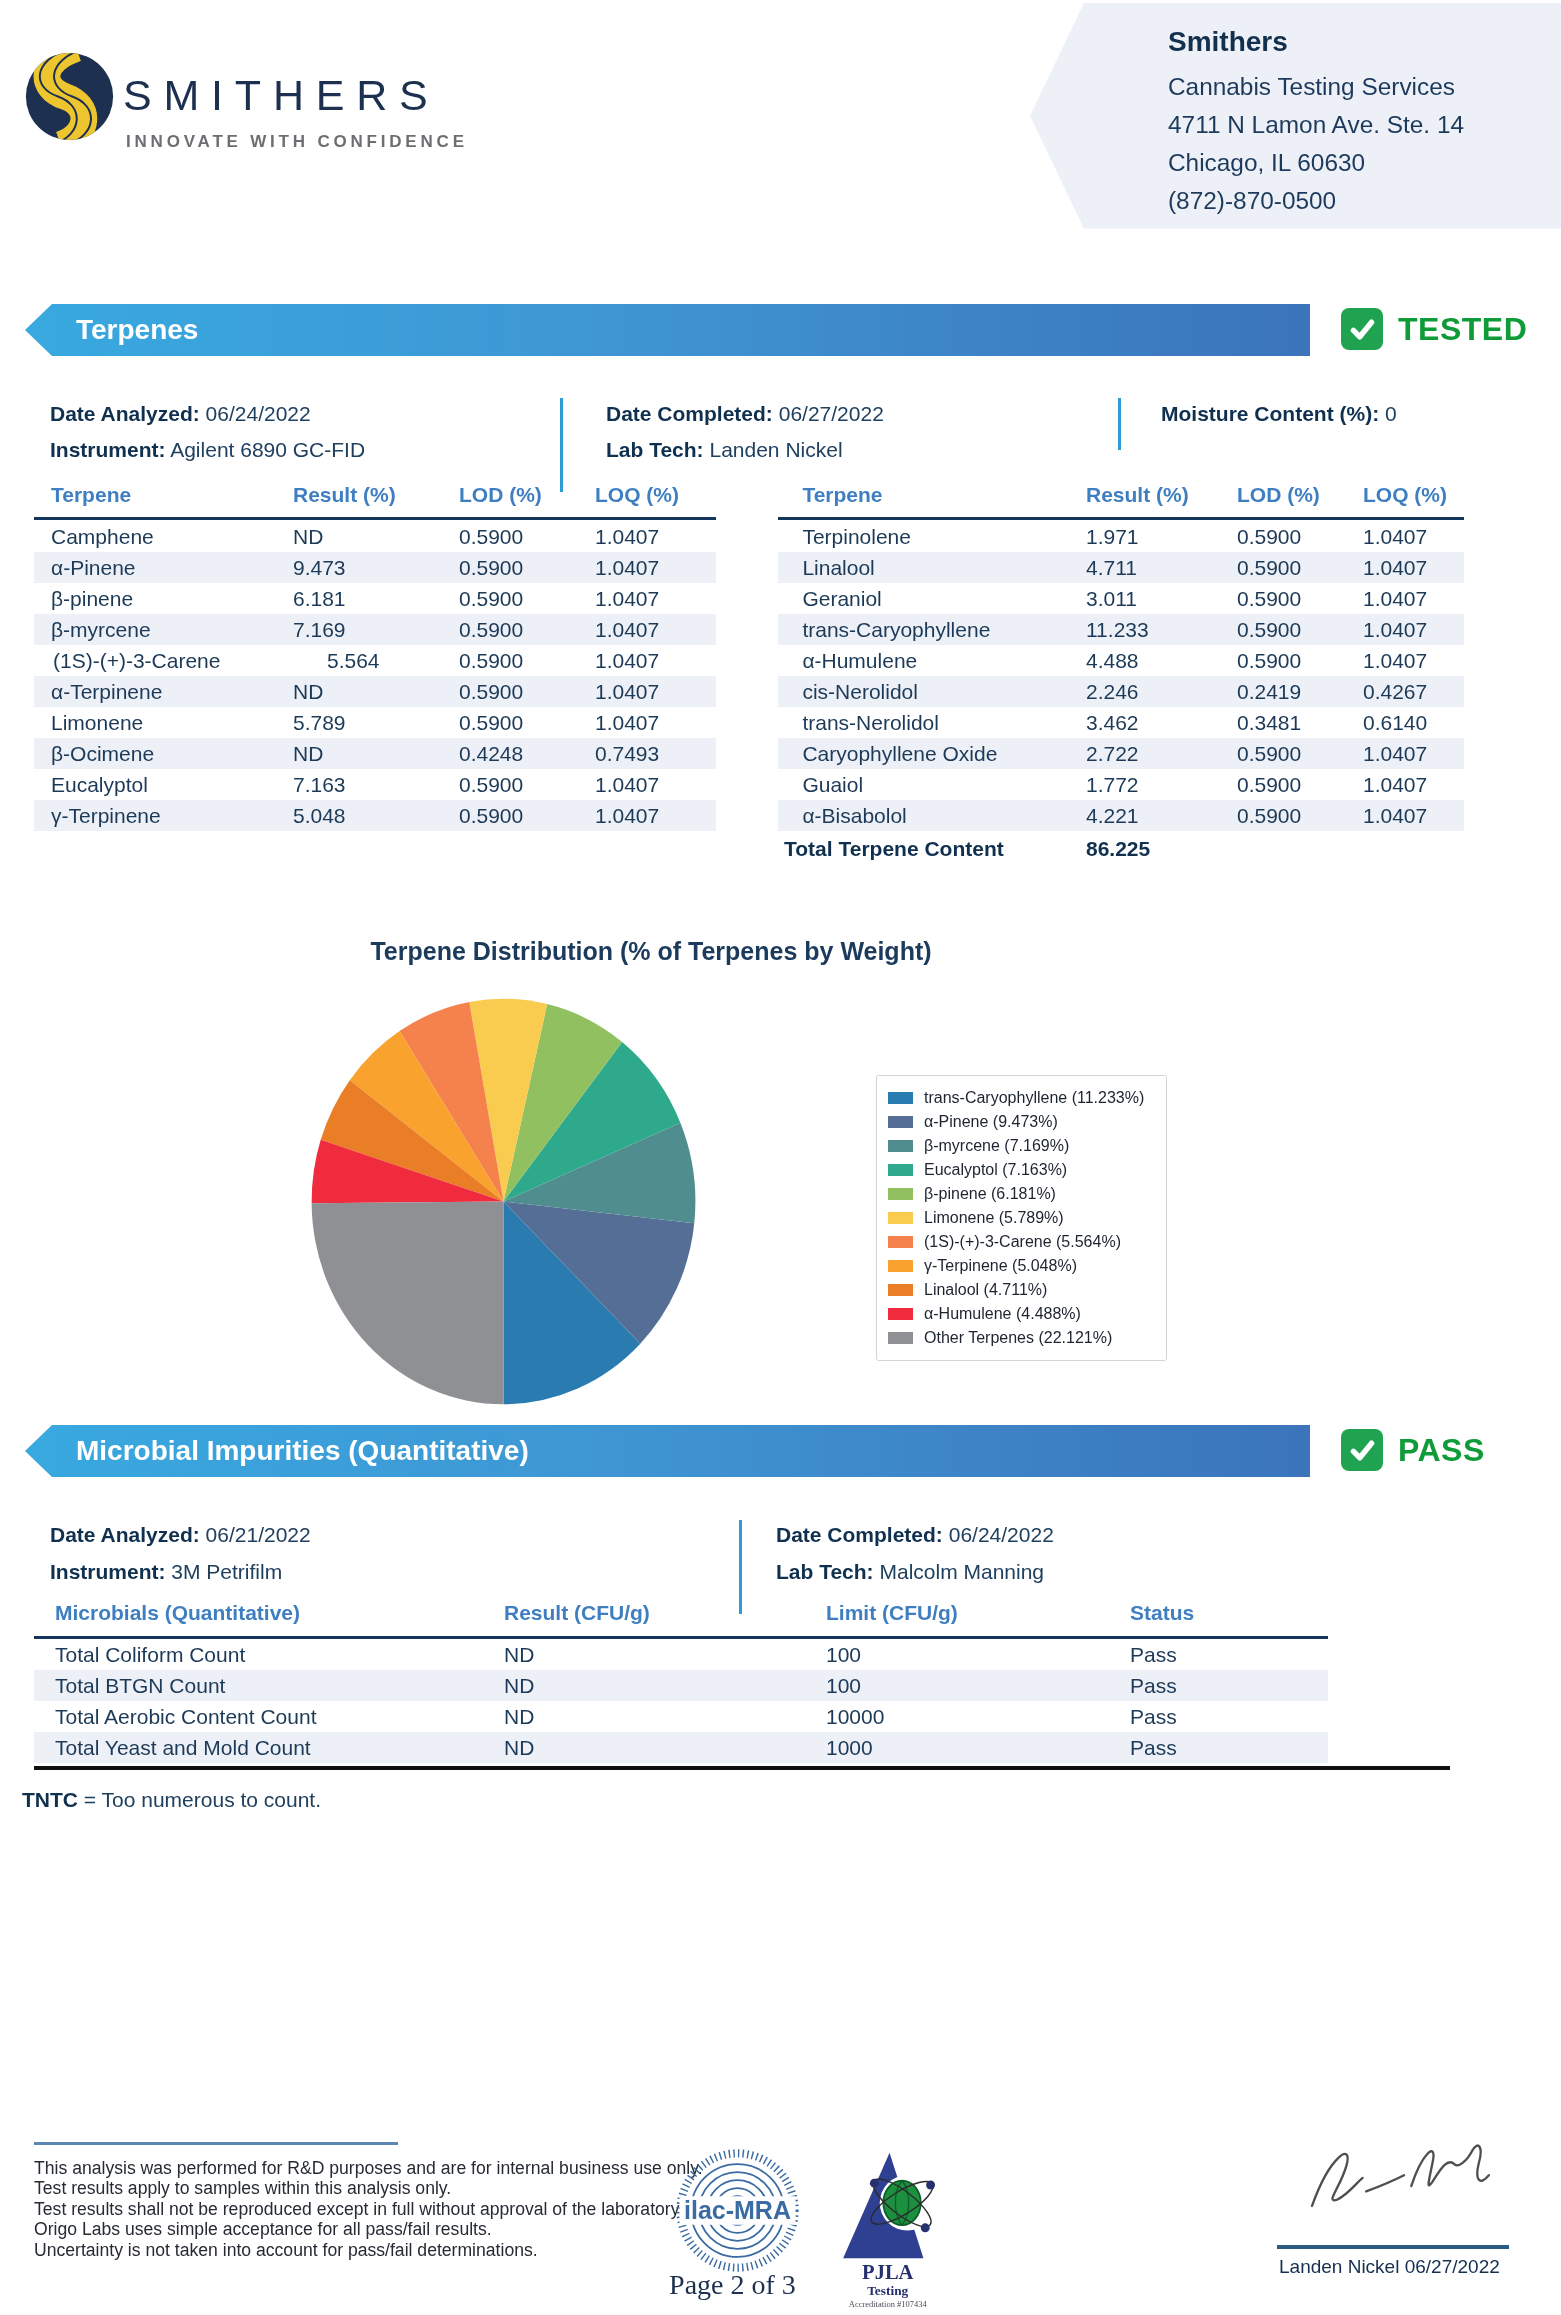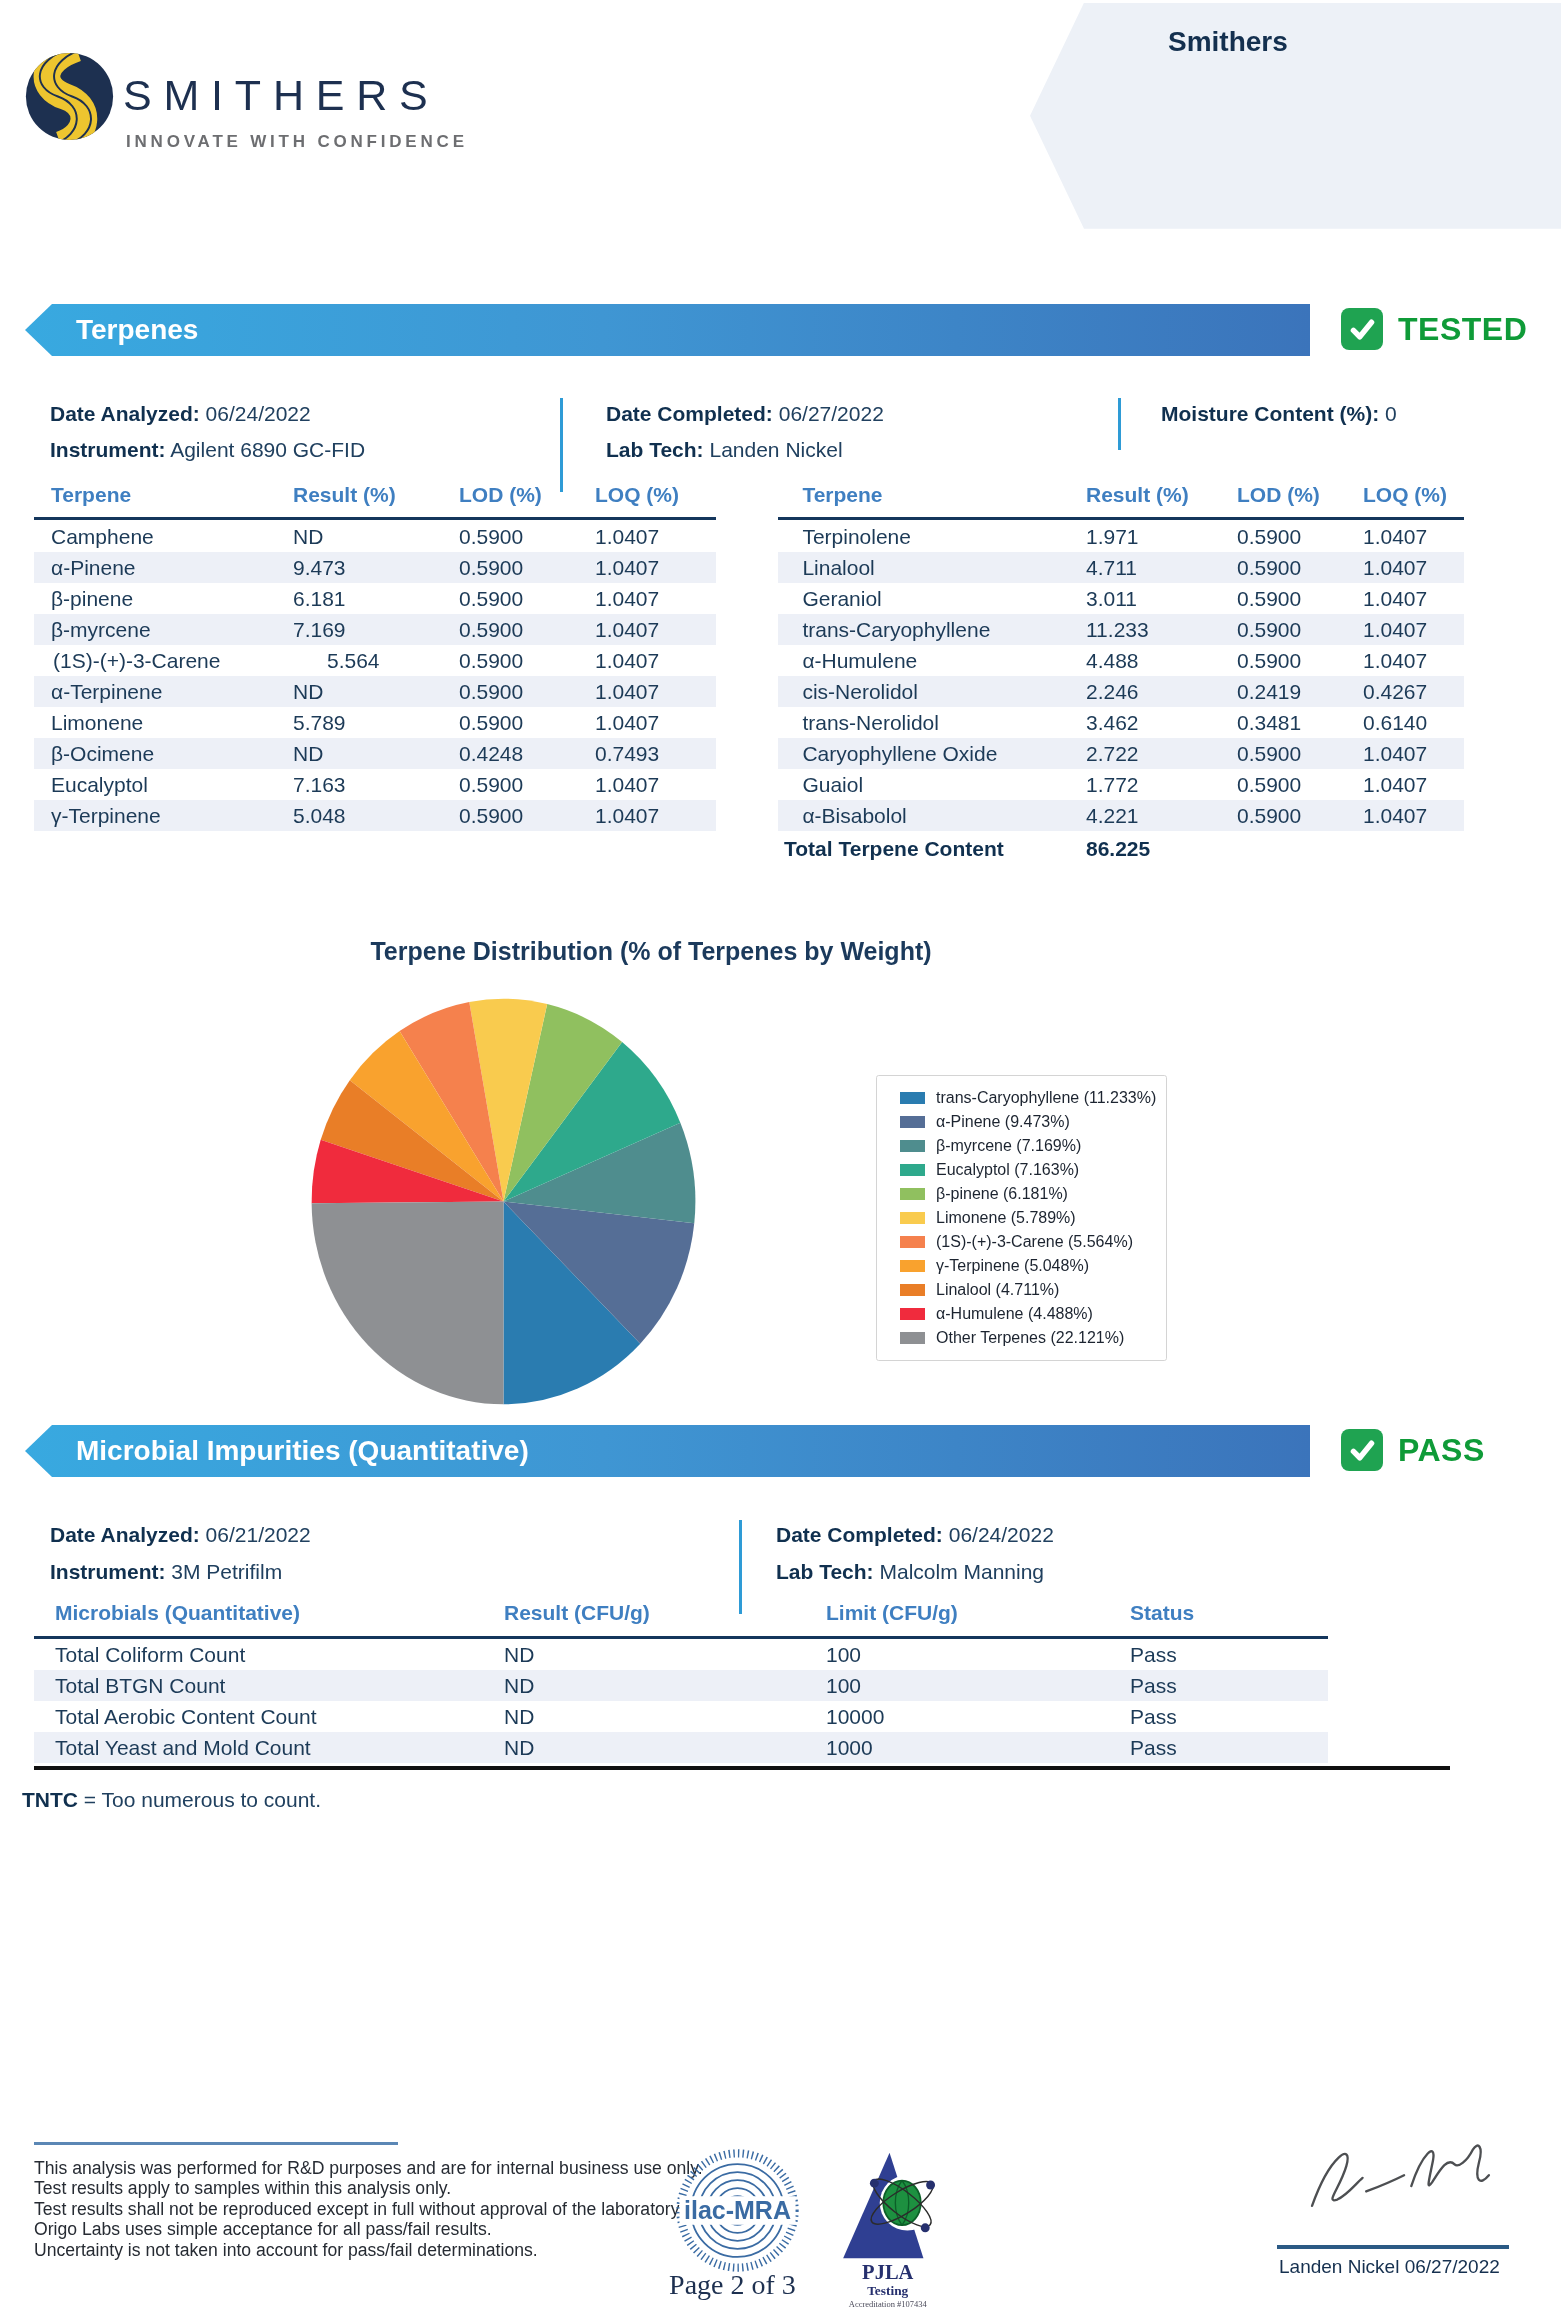--- a/index.html
+++ b/index.html
@@ -30,21 +30,21 @@
   .thead span{position:absolute;top:0;font-size:21px;font-weight:700;color:#3f7fc1;white-space:nowrap;}
   .thead-rule{height:2.7px;background:#14365c;}
   .trow{position:relative;height:31px;}
   .trow.stripe{background:#edf0f7;}
   .tcell{position:absolute;top:0;line-height:31px;font-size:21px;color:#1c3a57;white-space:nowrap;}
   .total-label{font-size:21px;font-weight:700;color:#10304f;}
   .total-value{font-size:21px;font-weight:700;color:#10304f;}
 
   
   .chart-title{font-size:25px;font-weight:700;color:#1b3a5c;text-align:center;}
-  .legend{background:#fff;border:1.8px solid #d4d4d4;border-radius:2.7px;padding:10px 23px;box-sizing:border-box;}
+  .legend{background:#fff;border:1.8px solid #d4d4d4;border-radius:2.7px;padding:10px 11px;box-sizing:border-box;}
   .legend-item{display:flex;align-items:center;height:24px;}
   .legend-swatch{width:25px;height:11.8px;margin-right:11px;flex:none;}
   .legend-label{font-size:16px;color:#1c2430;white-space:nowrap;}
 
   
   .black-rule{background:#101010;}
   .note{font-size:21px;color:#20405f;}
   .note b{color:#10304f;}
 
   
@@ -70,20 +70,26 @@
       <path d="M 58 -4 C 16 10 16 40 45 50 C 74 60 74 92 40 104" stroke="#edc52f" stroke-width="30" fill="none"></path>
       <path d="M 50 -4 C 8 10 8 40 37 50 C 66 60 66 92 32 104" stroke="#1d3050" stroke-width="2.2" fill="none"></path>
       <path d="M 66 -4 C 24 10 24 40 53 50 C 82 60 82 92 48 104" stroke="#1d3050" stroke-width="2.2" fill="none"></path>
     </g>
   </svg>
   <div class="abs brand-word" style="left:123px;top:71px">SMITHERS</div>
   <div class="abs brand-tag" style="left:126px;top:132px">INNOVATE WITH CONFIDENCE</div>
 
   <div class="abs info-box" style="left:1030px;top:2.7px;width:531px;height:226px">
     <div class="info-title" style="position:absolute;left:138px;top:23.5px">Smithers</div>
+    <div style="position:absolute;left:138px;top:65px">
+        <div class="info-line">Cannabis Testing Services</div>
+        <div class="info-line">4711 N Lamon Ave. Ste. 14</div>
+        <div class="info-line">Chicago, IL 60630</div>
+        <div class="info-line">(872)-870-0500</div>
+      </div>
   </div>
 
   <div class="abs section-bar" style="left:25px;top:304px;width:1285px">Terpenes</div>
   <div class="abs badge-icon" style="left:1341px;top:308px">
     <svg width="29" height="29" viewBox="0 0 32 32">
         <polyline points="6,17 13,24 26,8" fill="none" stroke="#fff" stroke-width="6" stroke-linecap="round" stroke-linejoin="round"></polyline>
       </svg>
   </div>
   <div class="abs badge-text" style="left:1398px;top:311px">TESTED</div>
 

